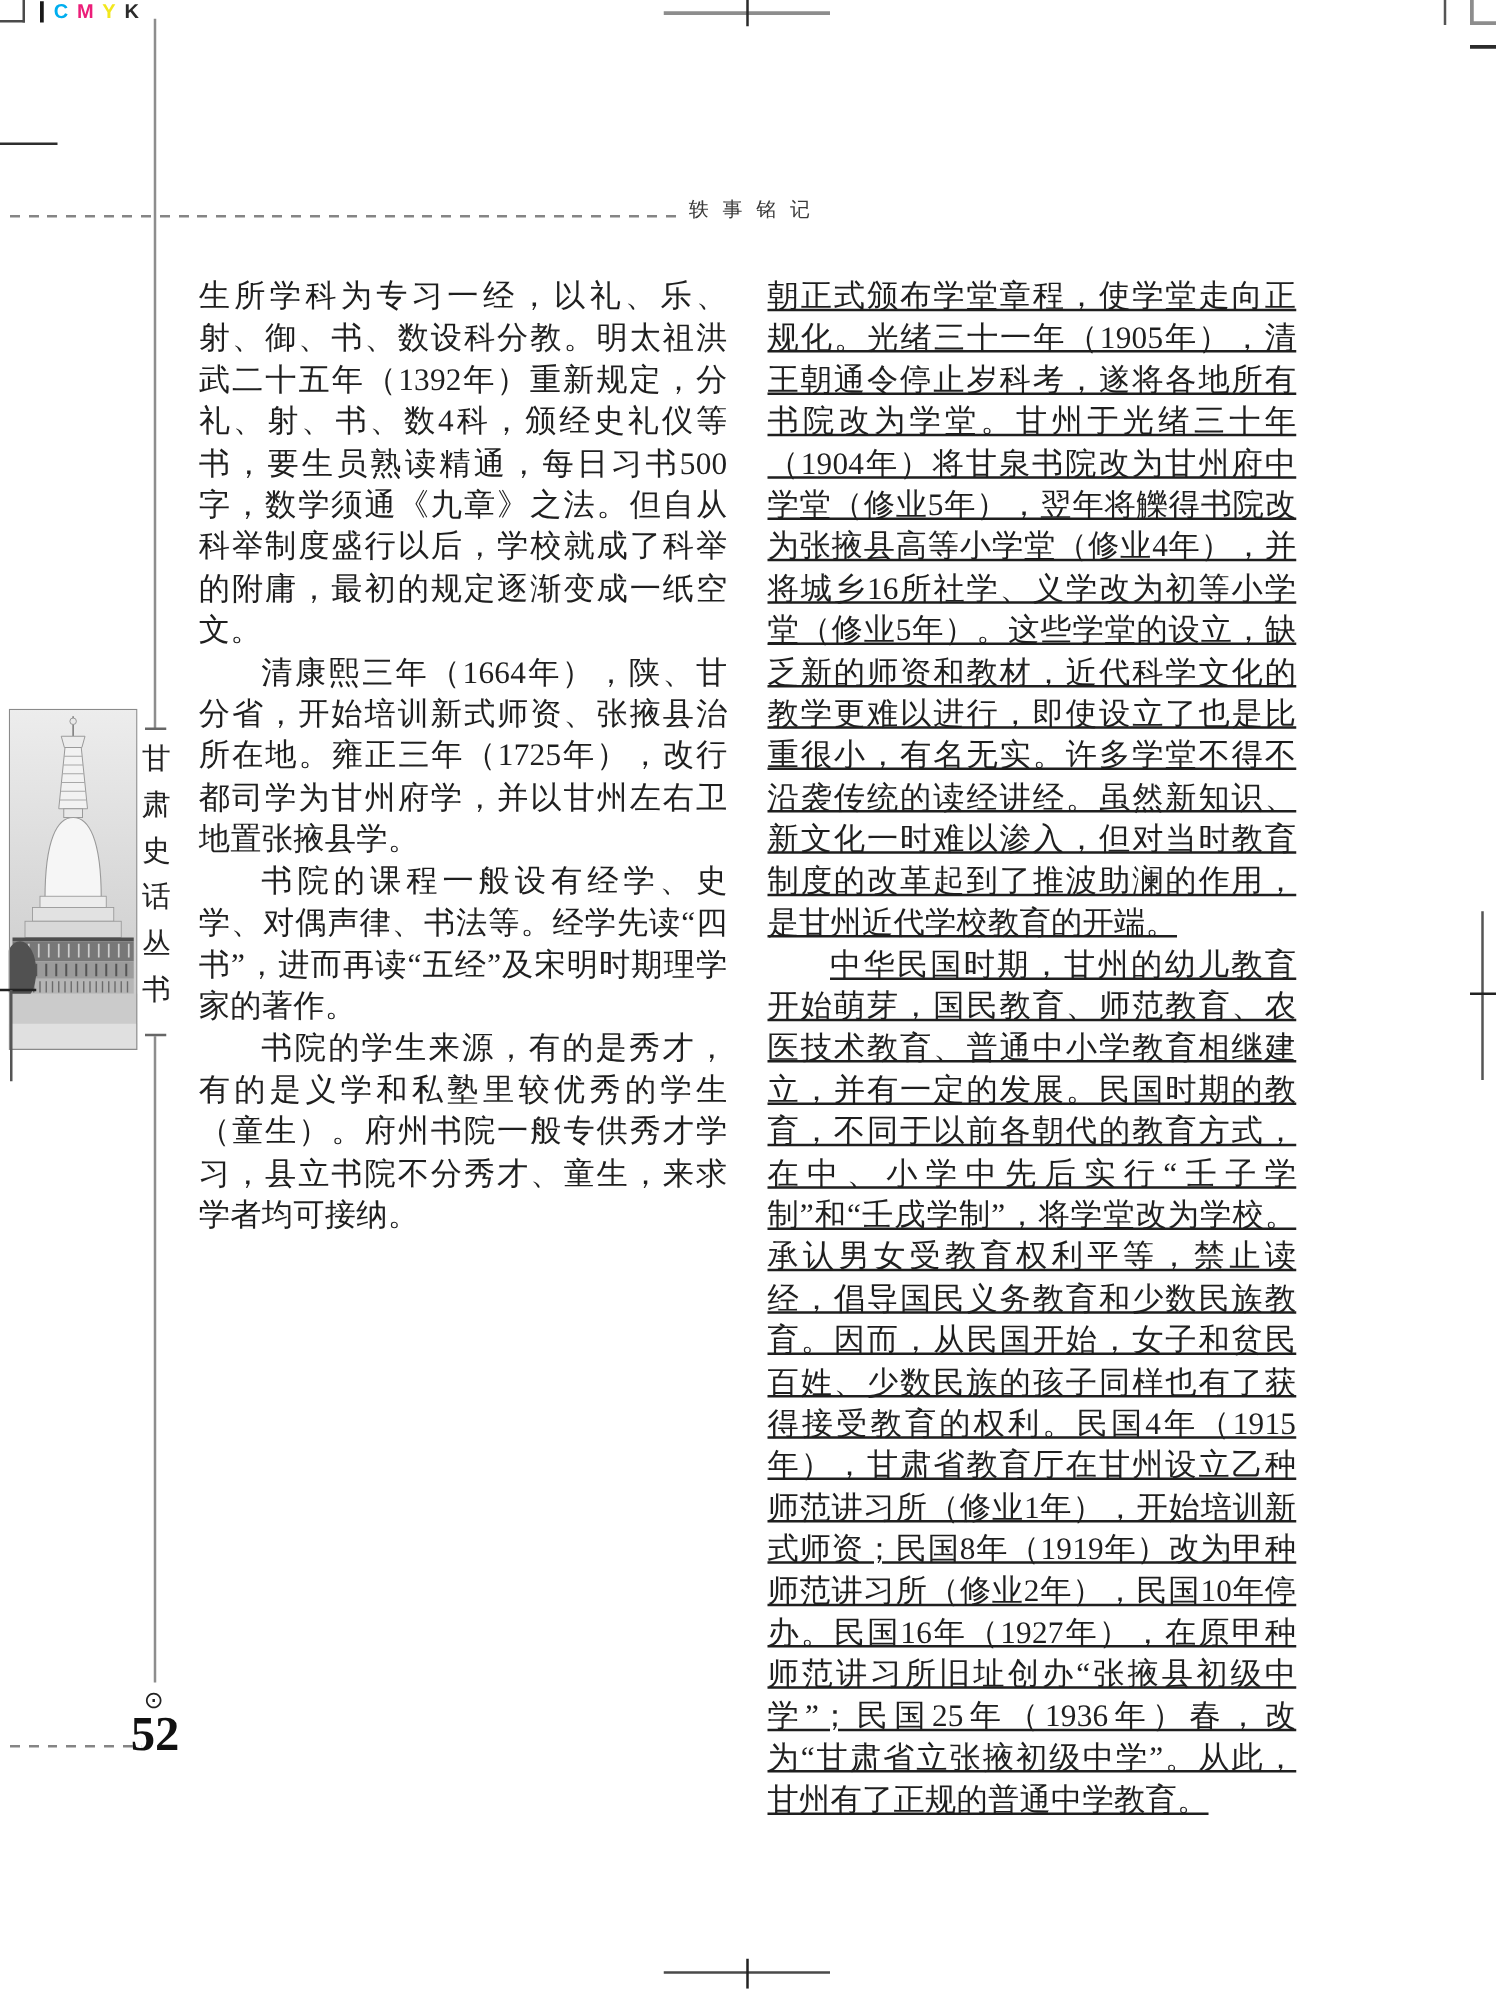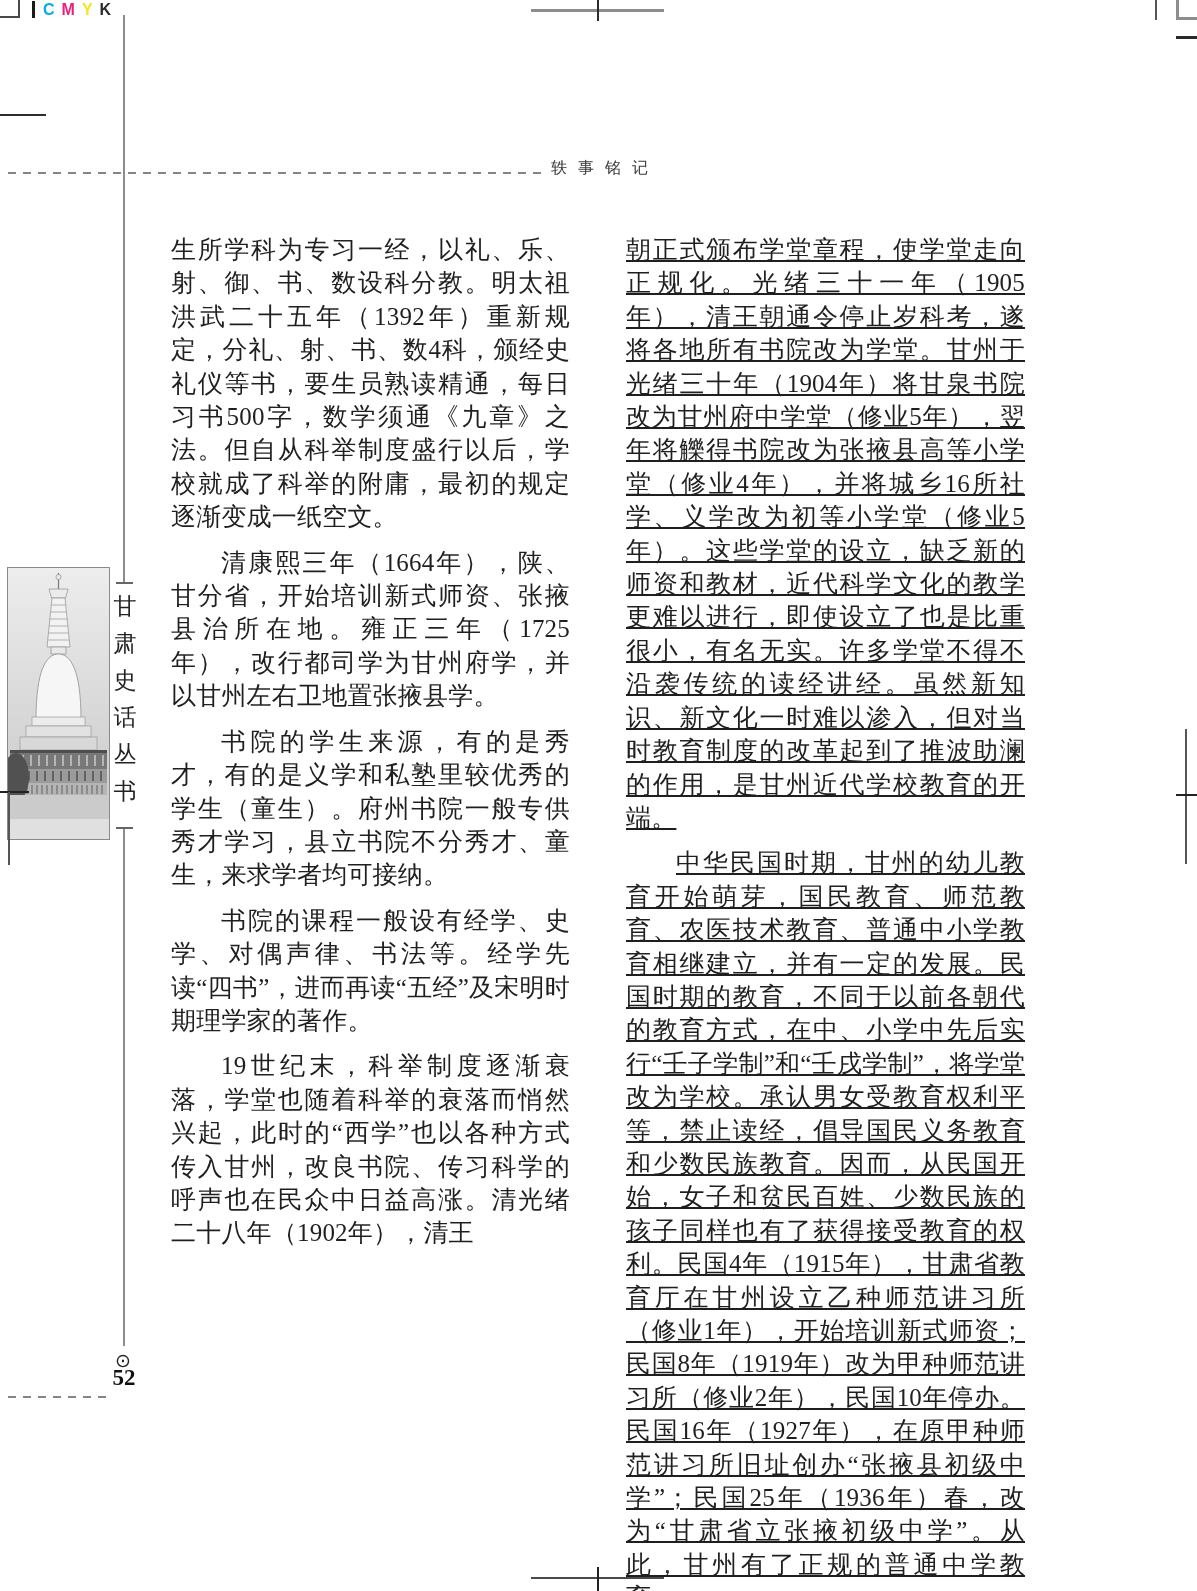--- a/index.html
+++ b/index.html
@@ -37,25 +37,25 @@
   
   .section-title{left:551px;top:158px;font-size:16px;letter-spacing:11px;color:#3a3a3a;white-space:nowrap;}
 
   
   .photo{left:7px;top:567px;width:103px;height:273px;z-index:2;}
   .series-title{left:112px;top:595px;width:26px;display:flex;flex-direction:column;align-items:center;gap:13px;font-size:23px;color:#222;z-index:3;}
   .series-title span{display:block;line-height:24px;}
 
   
   .reg-dot{left:115px;top:1349px;font-family:"DejaVu Sans",sans-serif;font-size:19px;color:#222;}
-  .page-number{left:102px;top:1365px;width:44px;text-align:center;font-size:23px;font-weight:600;color:#111;}
+  .page-number{left:102px;top:1365px;width:44px;text-align:center;font-size:39px;font-weight:600;color:#111;}
 
   
   .col{position:absolute;top:221px;width:423px;font-size:25px;line-height:33.4px;text-align:justify;text-justify:inter-character;color:#1f1f1f;letter-spacing:0.2px;}
-  .col p{margin:12px;padding:0;}
+  .col p{margin:0;padding:0;}
   .col p.ind{text-indent:2em;}
   .col-left{left:159px;}
   .col-right{left:614px;text-decoration:underline;}
 </style>
 </head>
 <body>
 
 <div class="abs crop-corner-tl"></div>
 <div class="abs cmyk-bar"></div>
 <div class="abs cmyk">
@@ -124,23 +124,22 @@
   <span>肃</span>
   <span>史</span>
   <span>话</span>
   <span>丛</span>
   <span>书</span>
 </div>
 
 <div class="col col-left">
   <p>生所学科为专习一经，以礼、乐、射、御、书、数设科分教。明太祖洪武二十五年（1392年）重新规定，分礼、射、书、数4科，颁经史礼仪等书，要生员熟读精通，每日习书500字，数学须通《九章》之法。但自从科举制度盛行以后，学校就成了科举的附庸，最初的规定逐渐变成一纸空文。</p>
   <p class="ind">清康熙三年（1664年），陕、甘分省，开始培训新式师资、张掖县治所在地。雍正三年（1725年），改行都司学为甘州府学，并以甘州左右卫地置张掖县学。</p>
+  <p class="ind">书院的课程一般设有经学、史学、对偶声律、书法等。经学先读“四书”，进而再读“五经”及宋明时期理学家的著作。</p>
   <p class="ind">书院的学生来源，有的是秀才，有的是义学和私塾里较优秀的学生（童生）。府州书院一般专供秀才学习，县立书院不分秀才、童生，来求学者均可接纳。</p>
-  <p class="ind">书院的课程一般设有经学、史学、对偶声律、书法等。经学先读“四书”，进而再读“五经”及宋明时期理学家的著作。</p>
-  <p class="ind">19世纪末，科举制度逐渐衰落，学堂也随着科举的衰落而悄然兴起，此时的“西学”也以各种方式传入甘州，改良书院、传习科学的呼声也在民众中日益高涨。清光绪二十八年（1902年），清王</p>
 </div>
 
 <div class="col col-right">
   <p>朝正式颁布学堂章程，使学堂走向正规化。光绪三十一年（1905年），清王朝通令停止岁科考，遂将各地所有书院改为学堂。甘州于光绪三十年（1904年）将甘泉书院改为甘州府中学堂（修业5年），翌年将觻得书院改为张掖县高等小学堂（修业4年），并将城乡16所社学、义学改为初等小学堂（修业5年）。这些学堂的设立，缺乏新的师资和教材，近代科学文化的教学更难以进行，即使设立了也是比重很小，有名无实。许多学堂不得不沿袭传统的读经讲经。虽然新知识、新文化一时难以渗入，但对当时教育制度的改革起到了推波助澜的作用，是甘州近代学校教育的开端。</p>
   <p class="ind">中华民国时期，甘州的幼儿教育开始萌芽，国民教育、师范教育、农医技术教育、普通中小学教育相继建立，并有一定的发展。民国时期的教育，不同于以前各朝代的教育方式，在中、小学中先后实行“壬子学制”和“壬戌学制”，将学堂改为学校。承认男女受教育权利平等，禁止读经，倡导国民义务教育和少数民族教育。因而，从民国开始，女子和贫民百姓、少数民族的孩子同样也有了获得接受教育的权利。民国4年（1915年），甘肃省教育厅在甘州设立乙种师范讲习所（修业1年），开始培训新式师资；民国8年（1919年）改为甲种师范讲习所（修业2年），民国10年停办。民国16年（1927年），在原甲种师范讲习所旧址创办“张掖县初级中学”；民国25年（1936年）春，改为“甘肃省立张掖初级中学”。从此，甘州有了正规的普通中学教育。</p>
 </div>
 
 <div class="abs reg-dot">⊙</div>
 <div class="abs page-number">52</div>
 <div class="abs dash dash-footer"></div>

